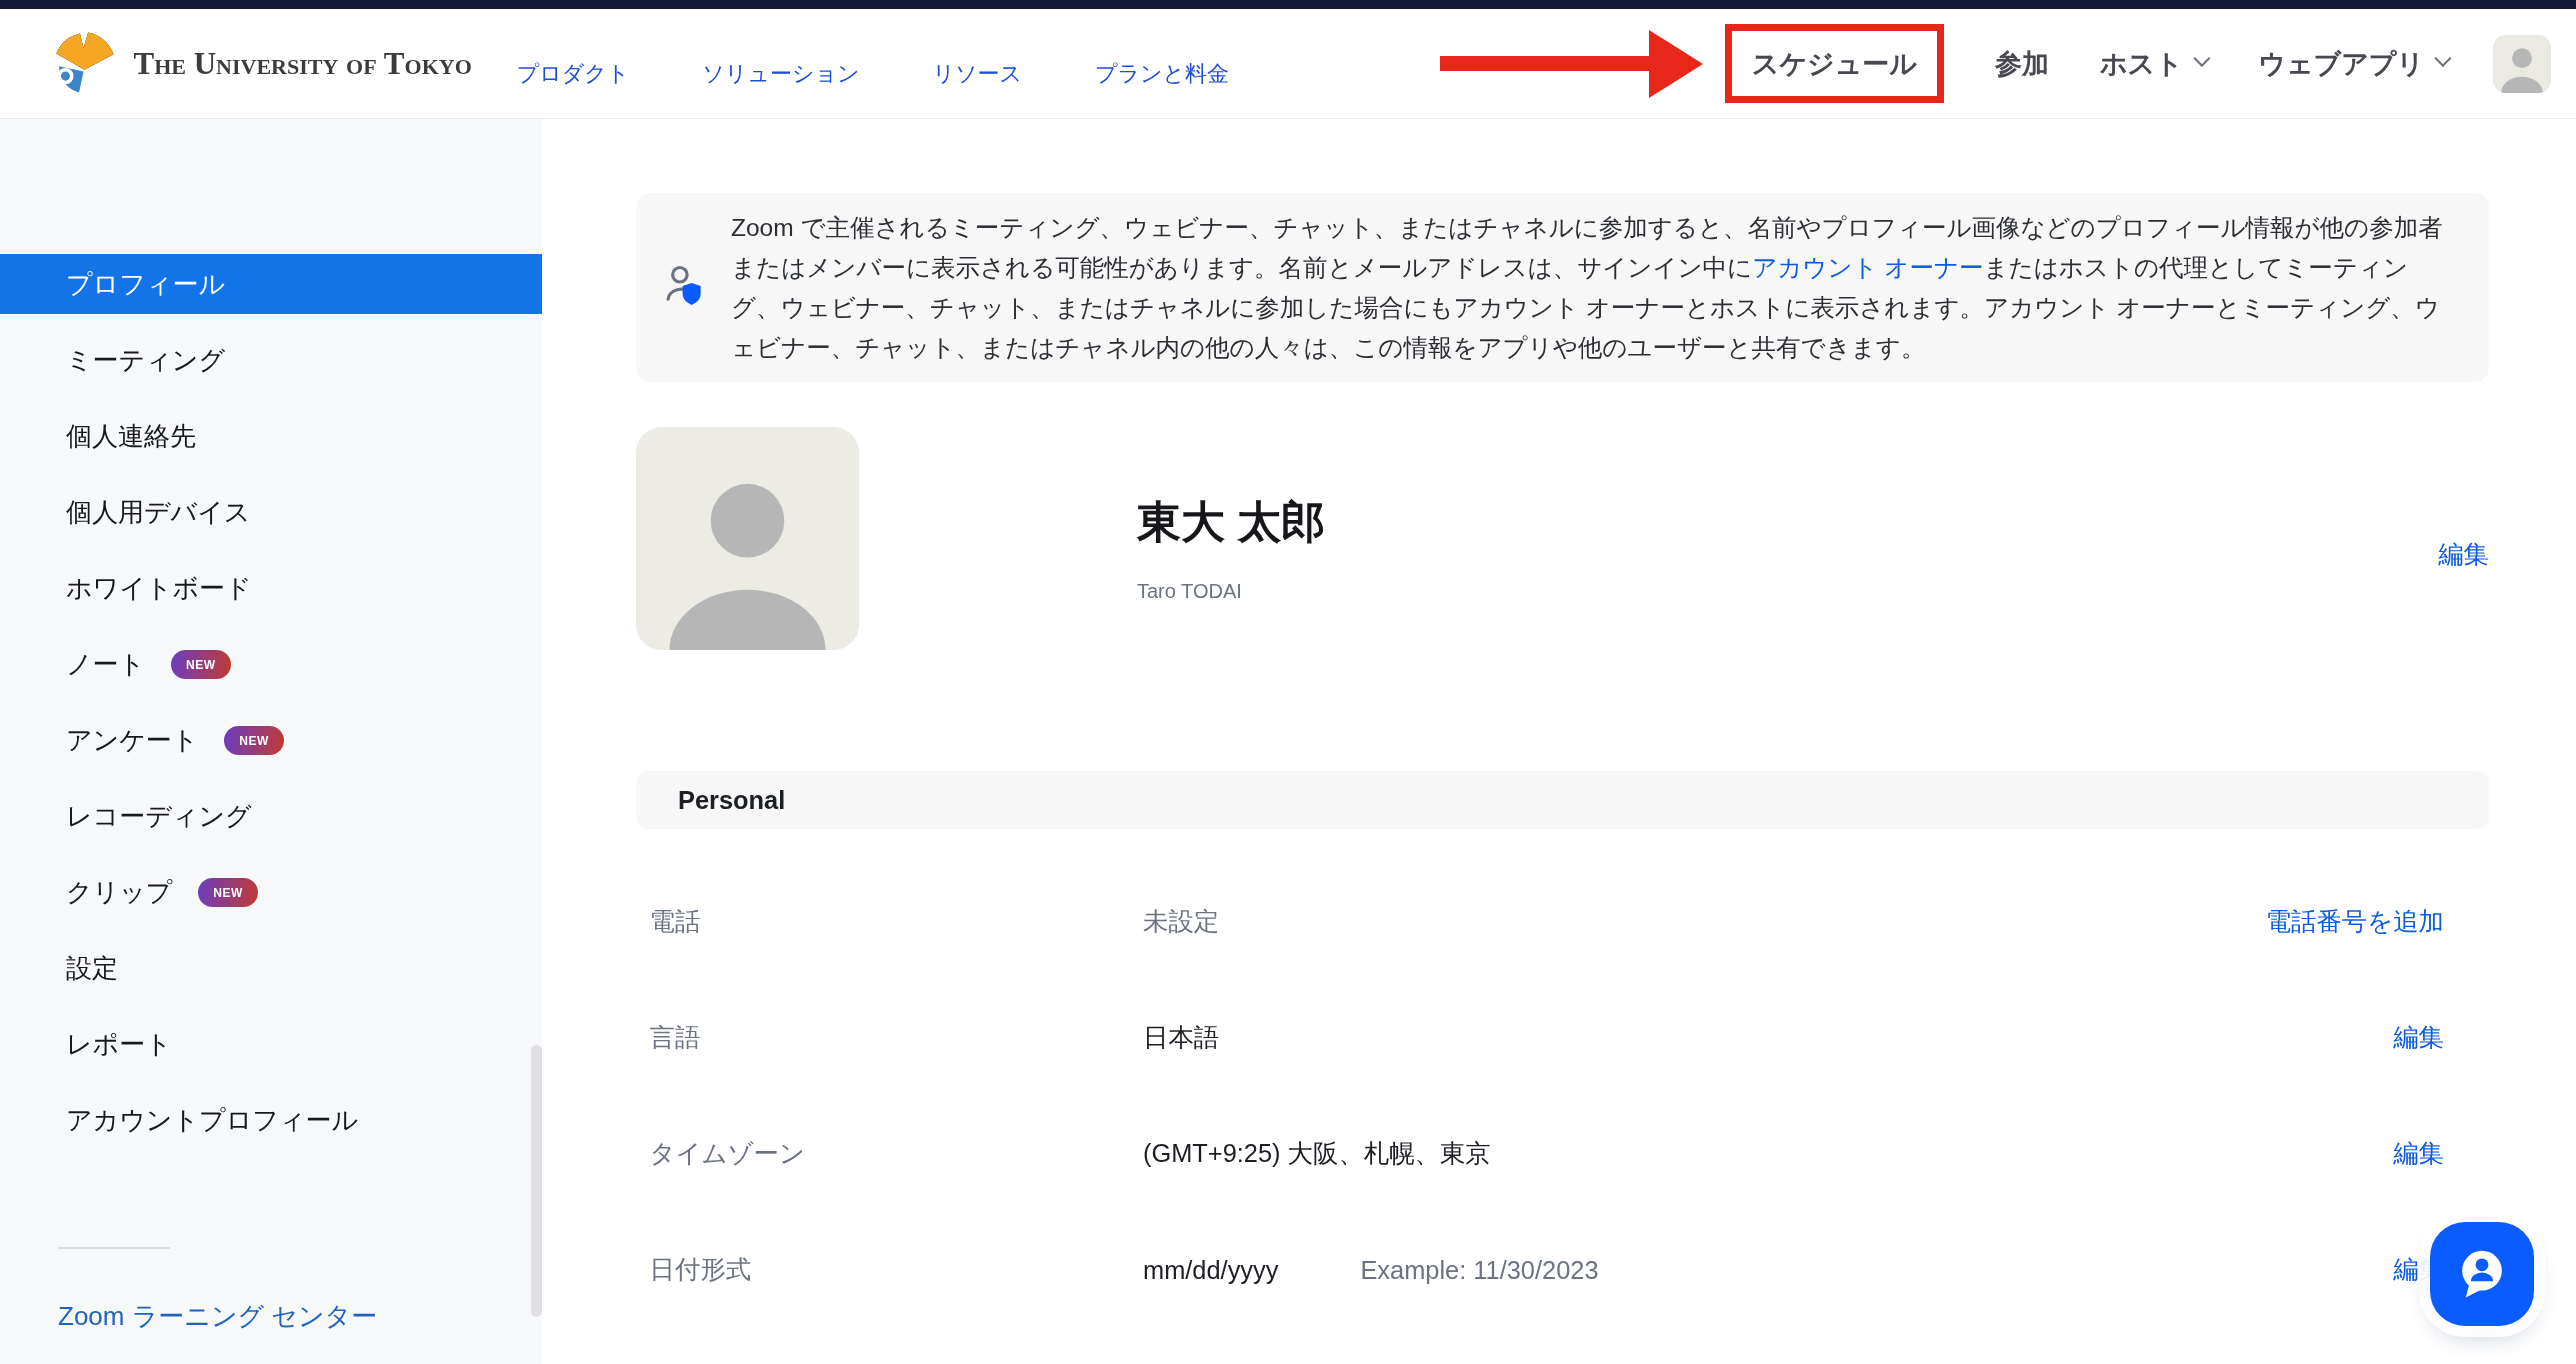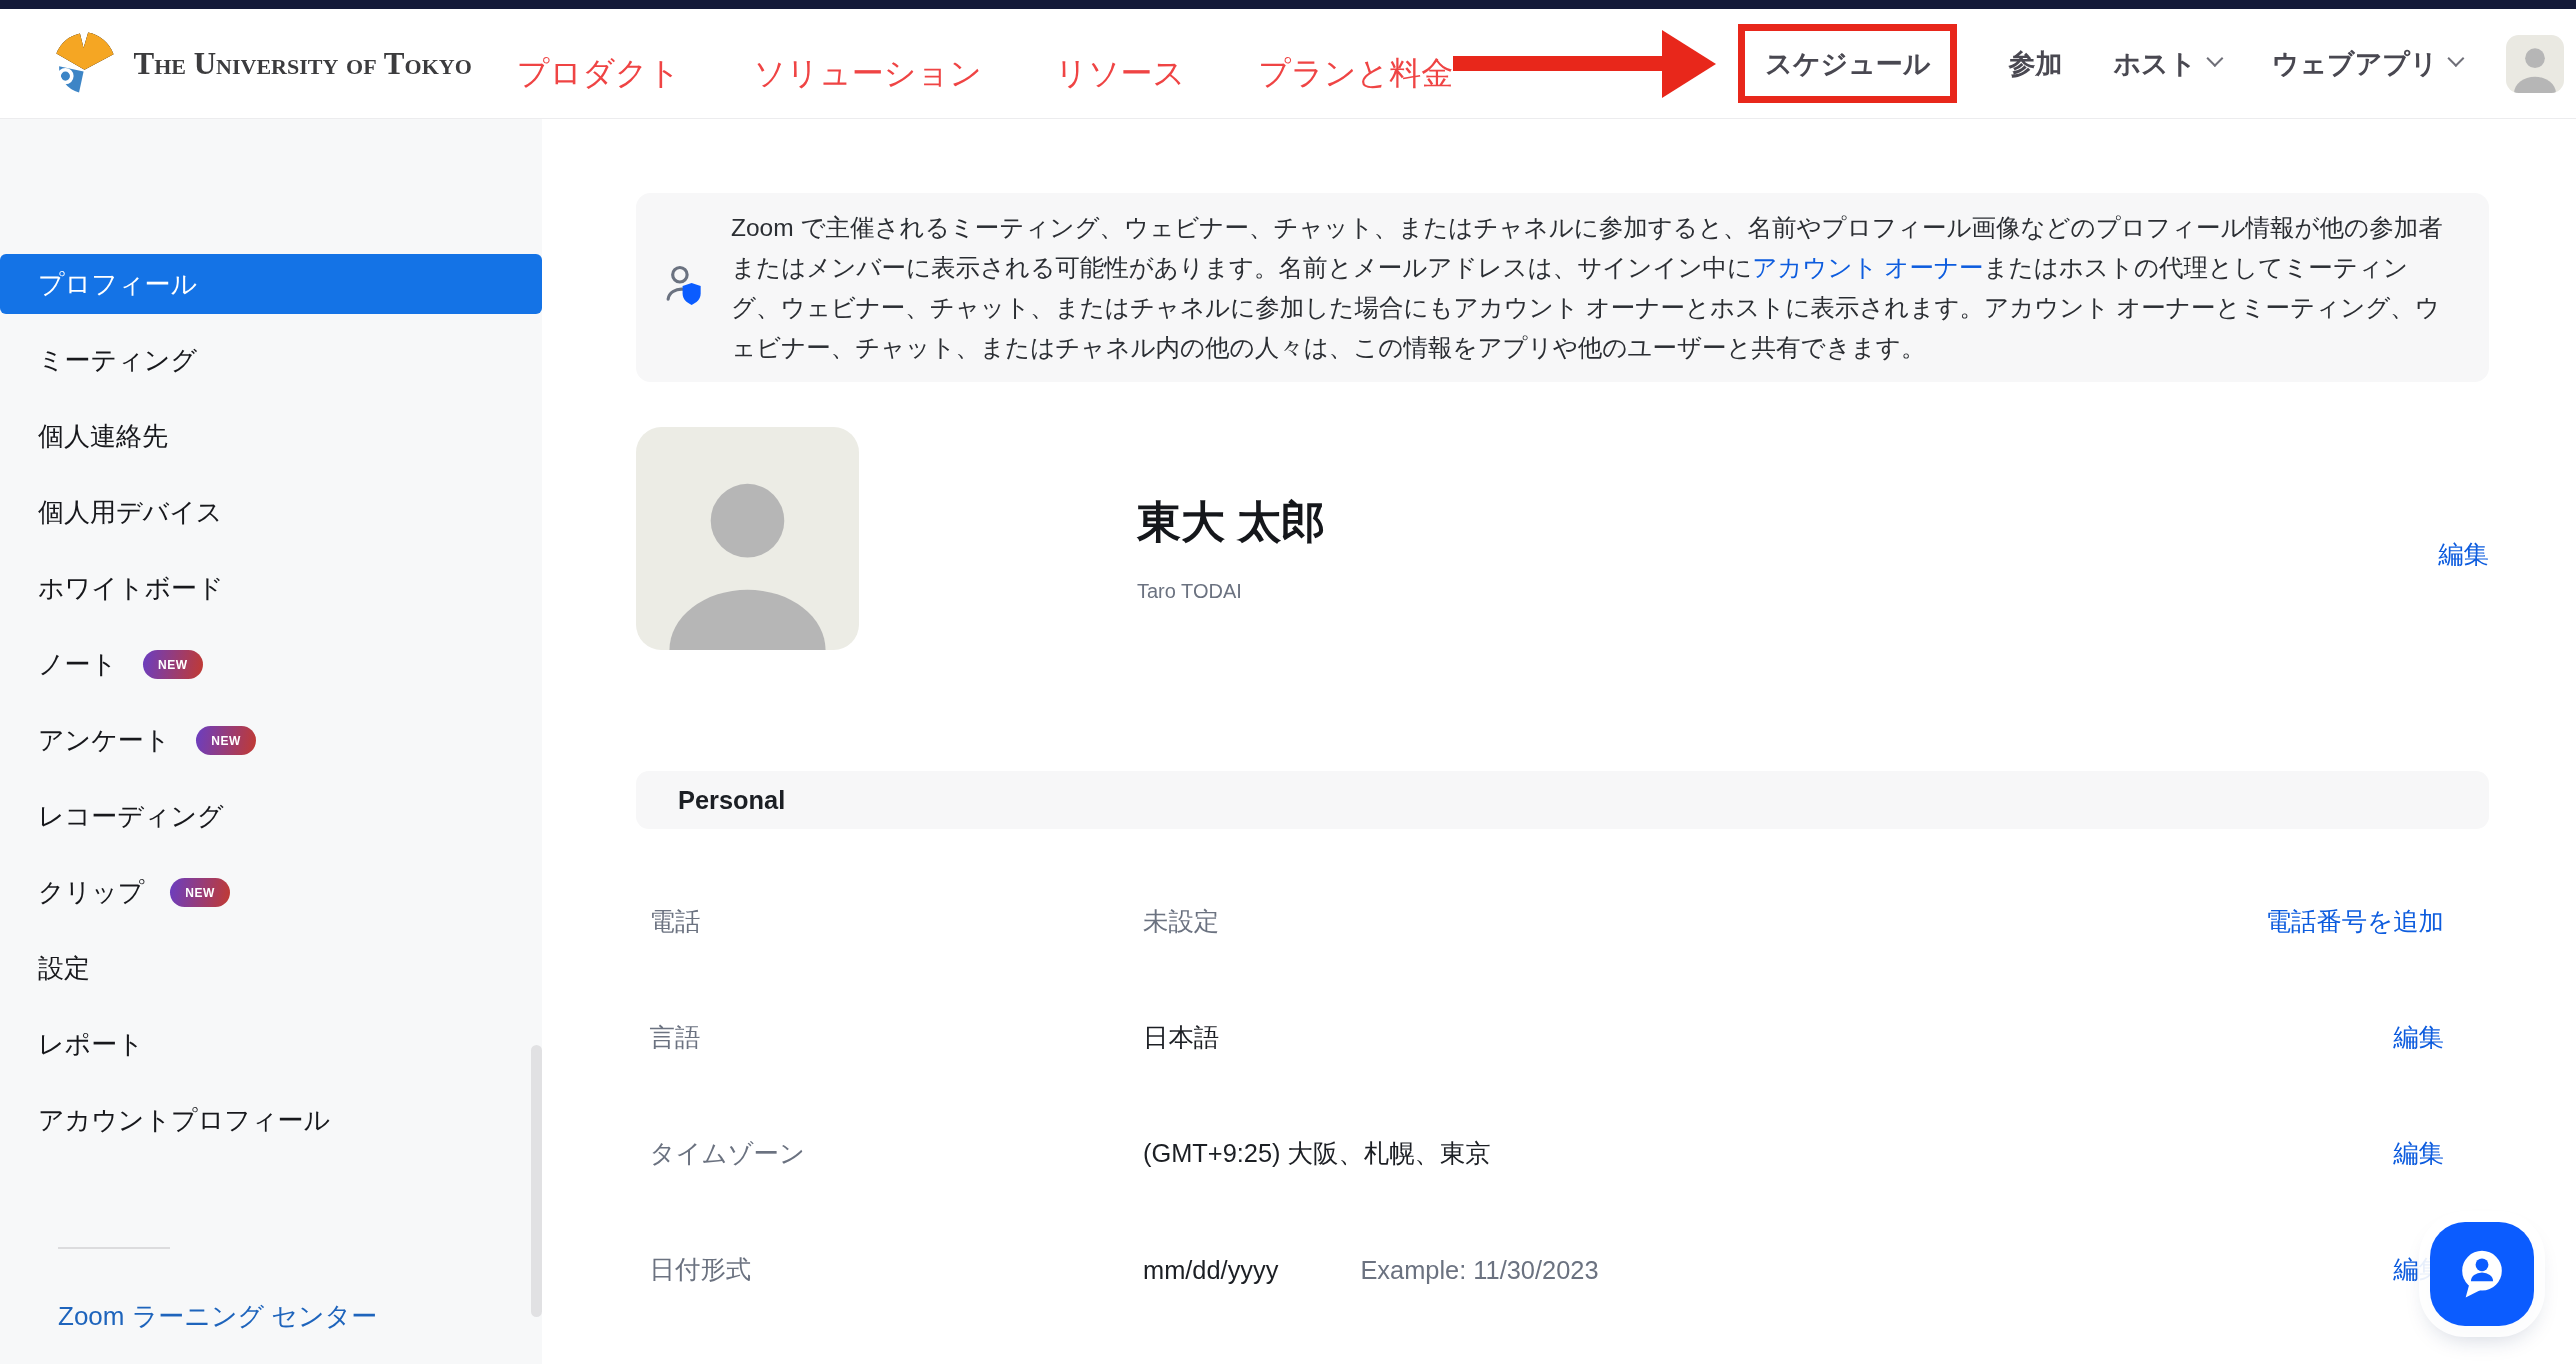--- a/index.html
+++ b/index.html
@@ -10,41 +10,41 @@
   
   .topstrip { height:9px; background:#141a38; }
 
   
   .header { height:110px; background:#fff; display:flex; align-items:center;
             padding:0 25.4px 0 50px; border-bottom:0.9px solid #ececee; }
   .logo { display:flex; align-items:center; gap:14.5px; flex:0 0 auto;justify-content:center; }
   .logo-text { font-family:"Liberation Serif","DejaVu Serif",serif; font-variant:small-caps;
                font-weight:600; font-size:31px; color:#3c3c3e; letter-spacing:0px; white-space:nowrap; }
   .main-nav { display:flex; gap:73px; margin-left:45px; }
-  .main-nav .nav-item { font-size:32px; color:#ef4444; cursor:pointer; white-space:nowrap;margin-top:20px; }
+  .main-nav .nav-item { font-size:22px; color:#1d4ed8; cursor:pointer; white-space:nowrap;margin-top:20px; }
 
   .right-cluster { margin-left:auto; display:flex; align-items:center; }
   .anno-arrow { display:flex; align-items:center; margin-right:22px; }
   .anno-arrow .bar { width:209px; height:15.4px; background:#e8271b; }
   .anno-arrow .head { width:0; height:0; border-left:54px solid #e8271b;
                       border-top:34px solid transparent; border-bottom:34px solid transparent; }
   .anno-box { border:7.3px solid #e8271b; padding:14.5px 20px; background:#fff; }
   .portal-item { font-size:27px; font-weight:bold; color:#494851; white-space:nowrap; cursor:pointer;
                  display:flex; align-items:center; }
   .ml { margin-left:51px; }
   .chev { width:11.8px; height:11.8px; border-right:2.7px solid #6f6f78; border-bottom:2.7px solid #6f6f78;
           transform:rotate(45deg) translate(-1.8px,-1.8px); margin-left:12.7px; margin-top:-5.4px; }
   .header-avatar { width:58px; height:58px; border-radius:12.7px; background:#eae9e2;
                    margin-left:44px; overflow:hidden; flex:0 0 auto; cursor:pointer; }
 
   
   .layout { display:flex; height:1245px; }
   .sidebar { position:relative; width:542px; background:#f7f8f9; padding-top:127px; flex:0 0 auto; }
-  .side-item { height:76px; display:flex; align-items:center; padding-left:38px;
-               font-size:26px; color:#17181c; cursor:pointer; white-space:nowrap;border-radius:6px; }
+  .side-item { height:76px; display:flex; align-items:center; padding-left:66px;
+               font-size:26px; color:#17181c; cursor:pointer; white-space:nowrap; }
   .side-item.selected { height:60px; margin:8.2px 0; background:#1473e6; color:#fff; }
   .badge { margin-left:25.4px; background:linear-gradient(100deg,#6a3ec2 0%,#c23a31 100%);
            color:#fff; font-weight:bold; font-size:12px; line-height:1; padding:9px 15.4px 8.2px;
            border-radius:20px; letter-spacing:0.5px; }
   .side-divider { width:112px; height:1.8px; background:#dcdcde; margin:89px 0 33px 58px; }
   .side-link { height:69px; display:flex; align-items:center; padding-left:58px;
                font-size:26px; color:#1e64bc; cursor:pointer; white-space:nowrap; }
   .side-scrollthumb { position:absolute; right:0; top:926px; width:11px; height:272px;
                       background:#e1e1e3; border-radius:6.4px; }
 

